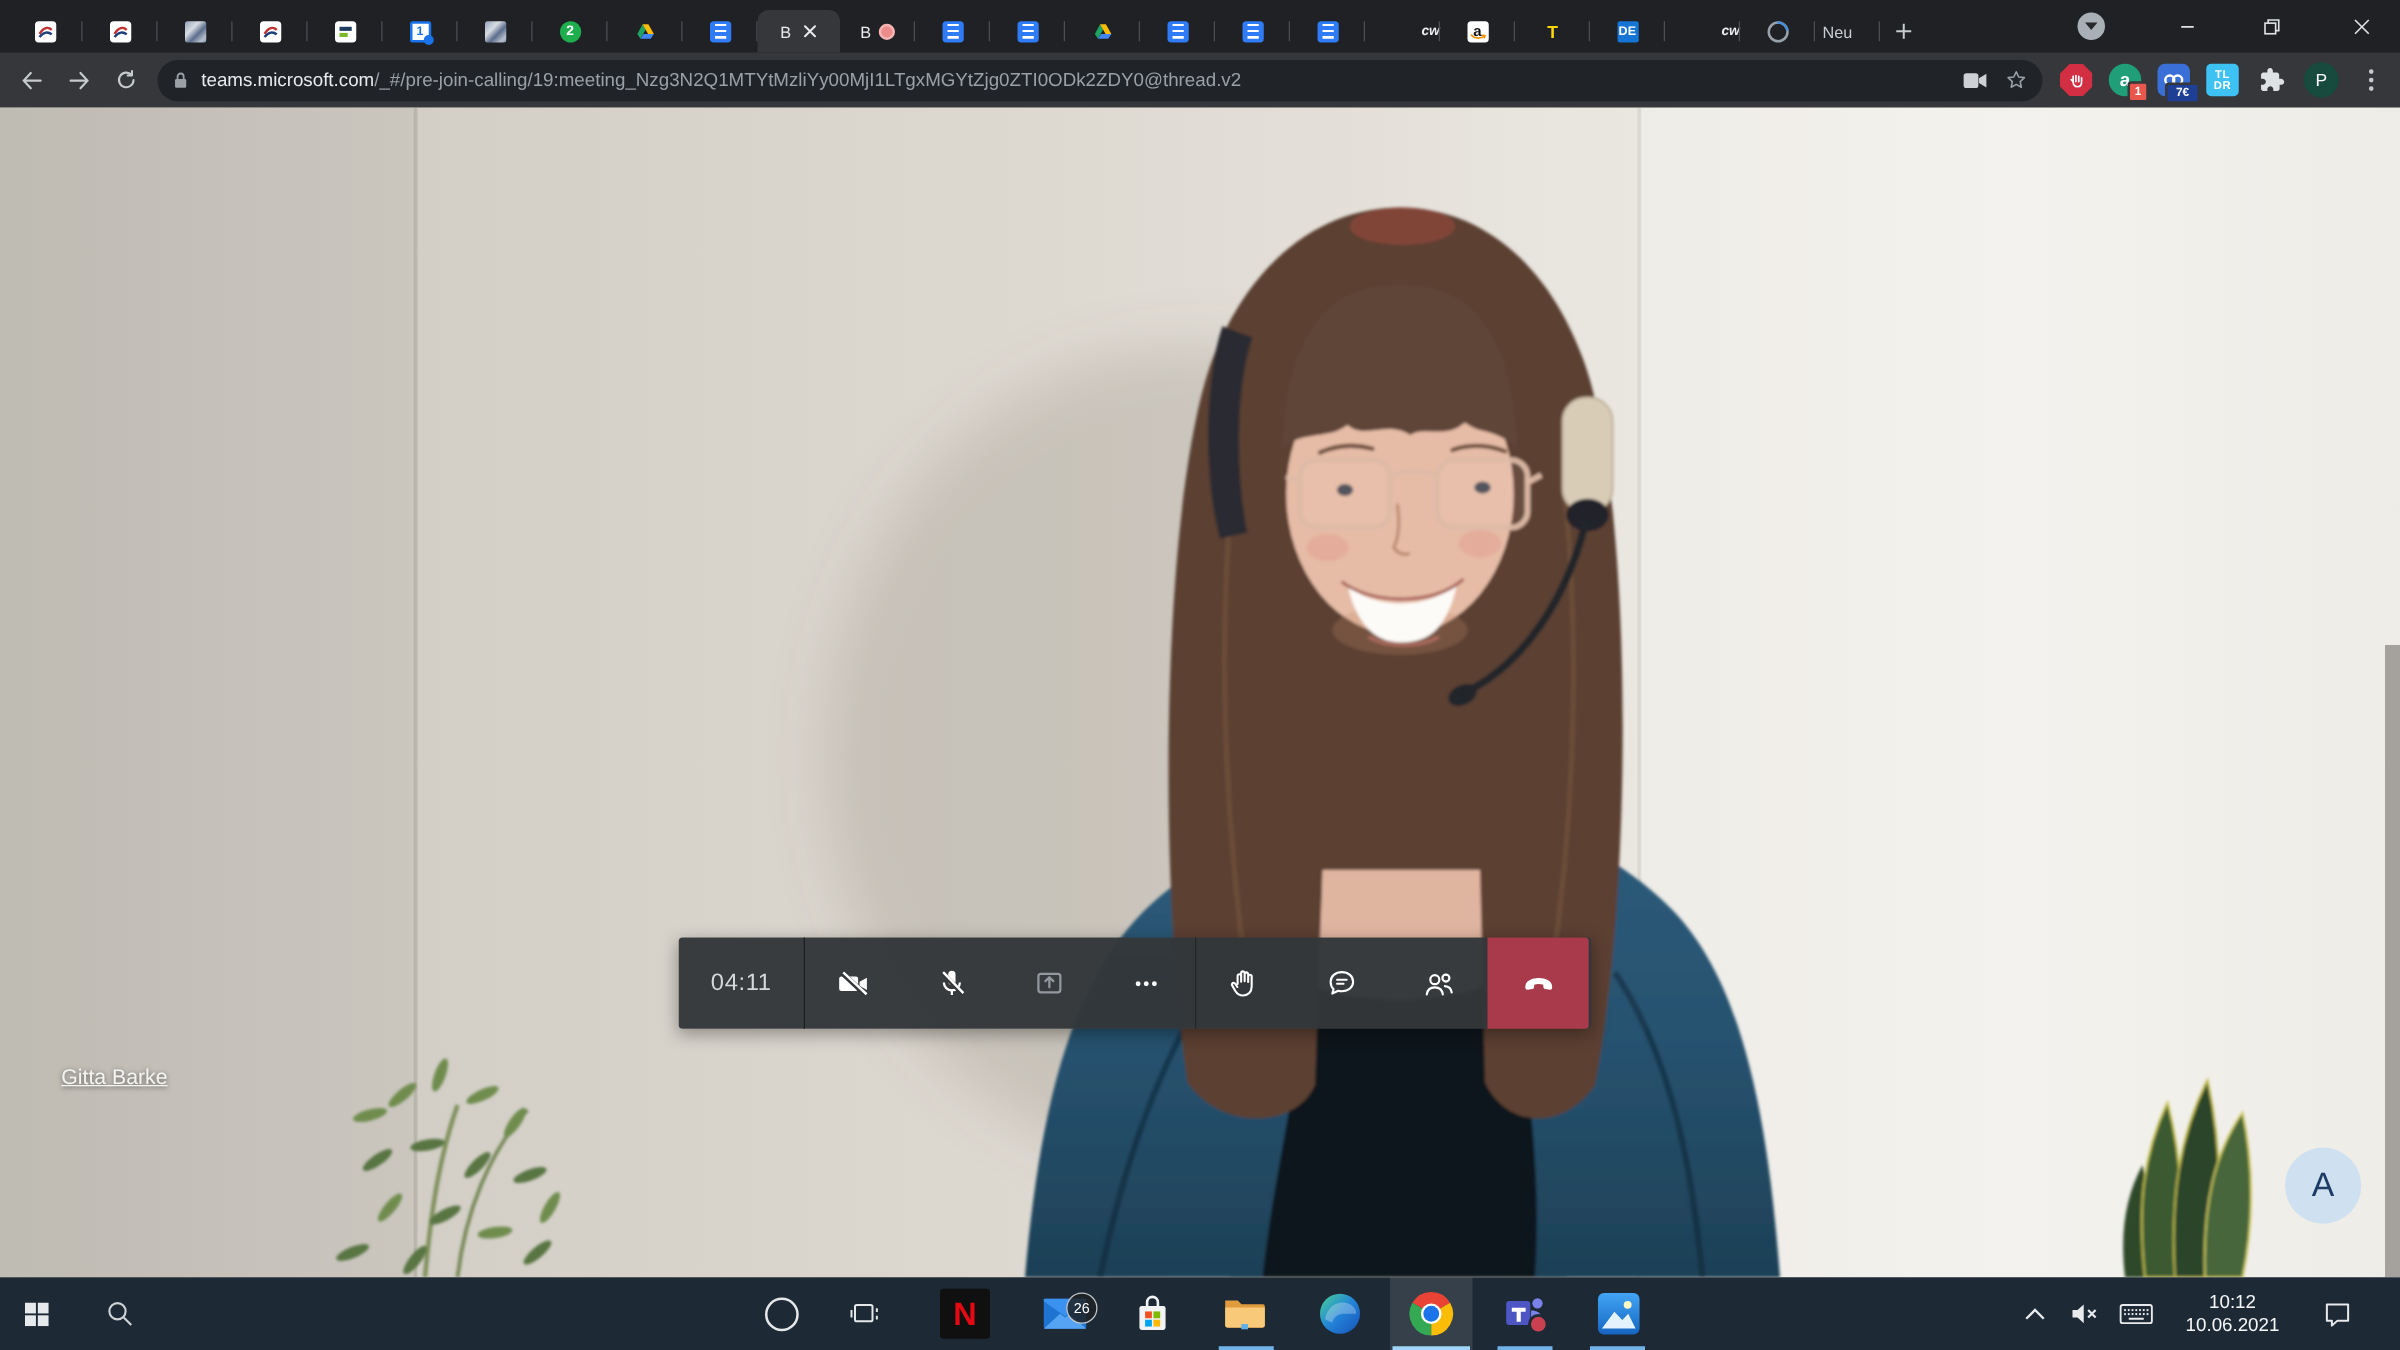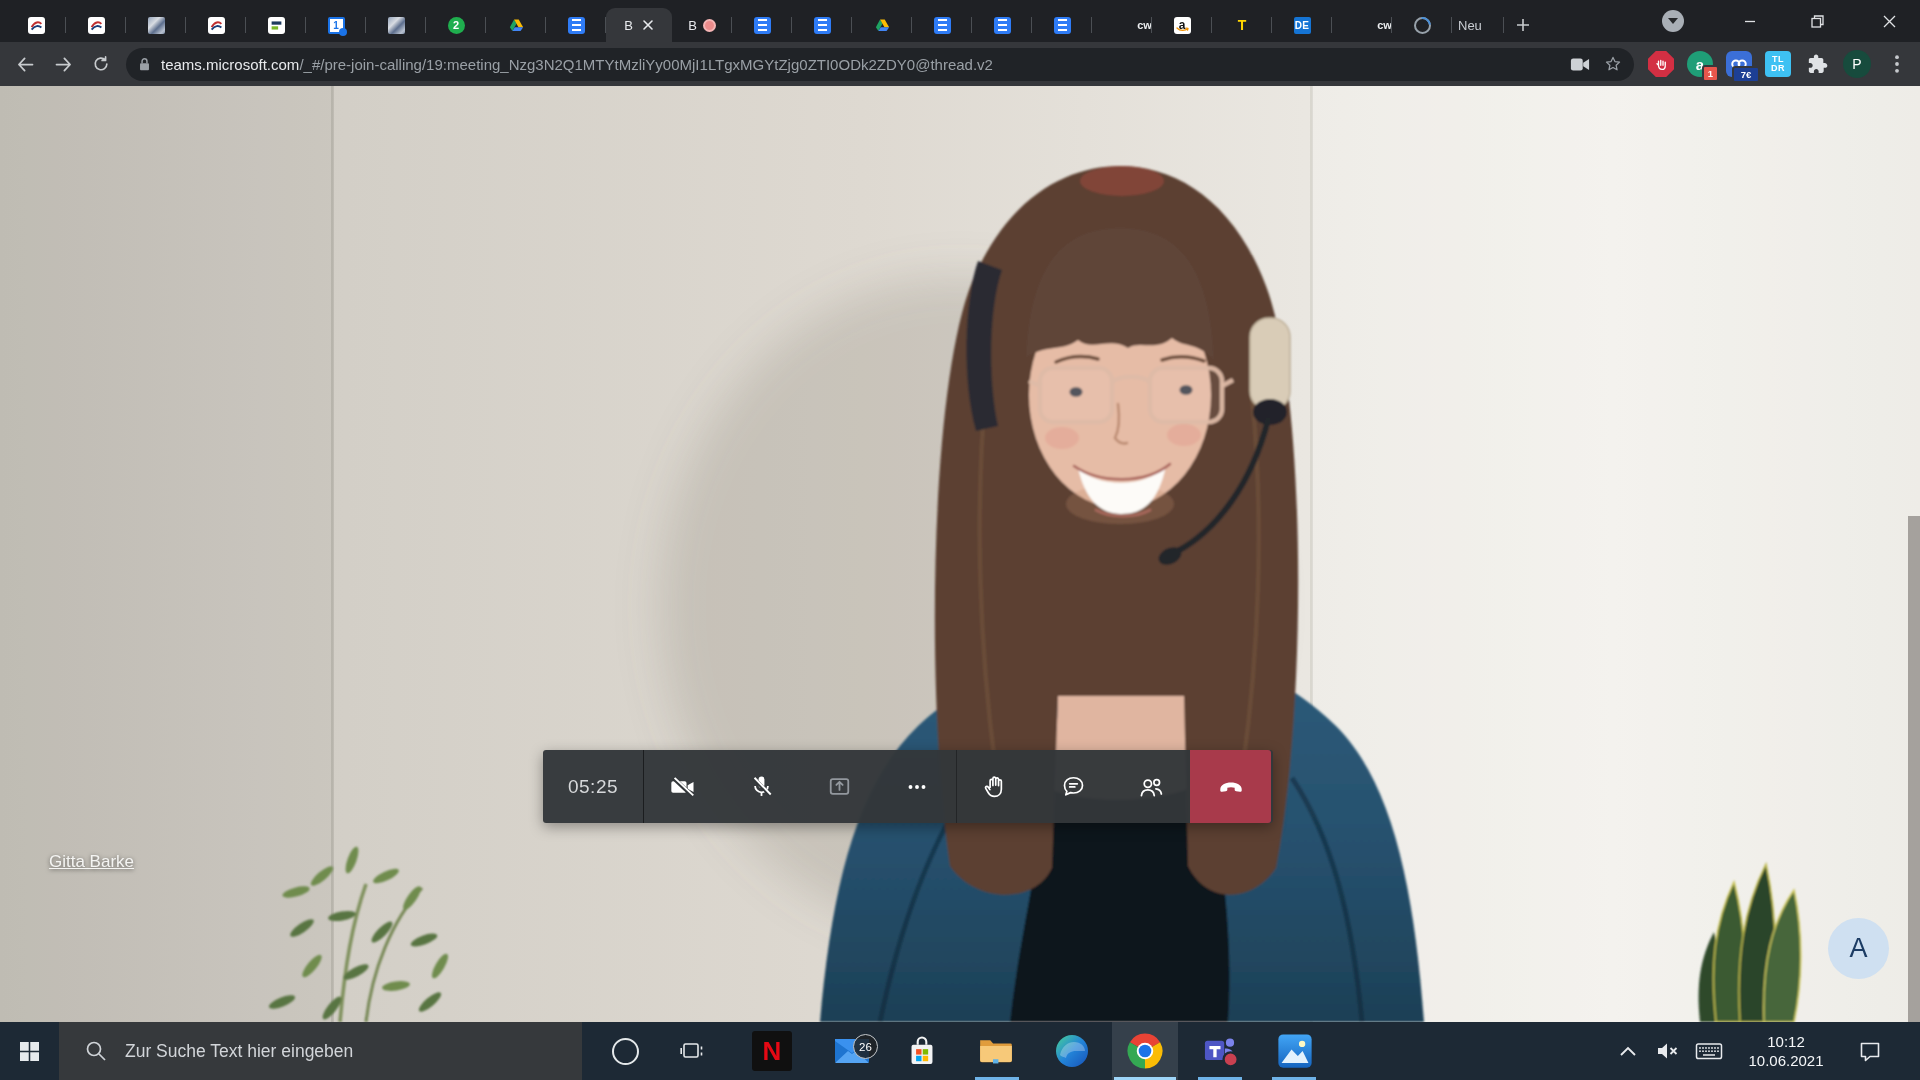--- a/index.html
+++ b/index.html
@@ -18,21 +18,21 @@
   .fv-white{background:#fff;}
   .fv-art{border-radius:2px;background:linear-gradient(135deg,#93a3ba 0%,#d8dce2 35%,#5c6e8d 60%,#b7c0ce 85%,#8193ad 100%);}
   .fv-cal{background:#fff;border:2px solid #1a73e8;width:13px;height:13px;border-radius:2px;}
   .fv-cal b{color:#1a73e8;font-size:10px;}
   .fv-cal::after{content:'';position:absolute;right:-4px;bottom:-4px;width:8px;height:8px;border-radius:50%;background:#1a73e8;}
   .fv-wa{background:#1fae4e;border-radius:50%;}
   .fv-wa b{color:#fff;font-size:11px;}
   .fv-docs{background:#2f7cf6;}
   .fv-docs i{display:block;width:9px;height:12px;background:repeating-linear-gradient(to bottom,#fff 0 2px,rgba(0,0,0,0) 2px 5px);}
   .fv-cw{background:transparent;width:auto;}
-  .fv-cw span{color:#eceef0;font-size:11px;font-weight:bold;letter-spacing:0;margin-left:45px;}
+  .fv-cw span{color:#eceef0;font-size:11px;font-weight:bold;font-style:italic;letter-spacing:0;margin-left:45px;}
   .fv-de{background:#1574d4;border-radius:2px;}
   .fv-de b{color:#fff;font-size:10px;letter-spacing:.3px;}
   .fv-t b{color:#ffd500;font-size:14px;}
   .fv-ring{border-radius:50%;border:2px solid #97a1aa;width:13px;height:13px;background:transparent;}
   .fv-ring::after{content:'';position:absolute;inset:-2px;border-radius:50%;border:2px solid transparent;border-top-color:#4a8fd6;transform:rotate(38deg);}
   .rec-dot{width:13px;height:13px;border-radius:50%;background:#ec8c8c;border:2px solid #f5b5b5;box-sizing:border-box;}
   .tab-neu{width:52px;justify-content:flex-start;padding-left:6px;box-sizing:border-box;overflow:hidden;}
   .tab-neu span{color:#c9cdd2;font-size:13px;white-space:nowrap;}
   .newtab-btn{width:30px;height:30px;margin:0 0 2px 4px;display:flex;align-items:center;justify-content:center;border-radius:50%;cursor:pointer;}
   .tabsearch{position:absolute;left:1662px;top:10px;width:22px;height:22px;border-radius:50%;background:#a9afb6;display:flex;align-items:center;justify-content:center;cursor:pointer;}
@@ -474,21 +474,21 @@
         <path d="M1764,936 C1762,876 1772,836 1794,804 C1804,850 1802,898 1794,936 Z" fill="#46663a" stroke="#cdc75f" stroke-width="1.5"></path>
       </g>
     </svg>
 
     <div id="name-label">Gitta Barke</div>
     <div id="corner-avatar">
         <span>A</span>
       </div>
 
     <div id="callbar">
-      <div id="cb-timer">05:25</div>
+      <div id="cb-timer">04:11</div>
       <button class="cb-btn">
         <svg width="28" height="28" viewBox="0 0 24 24">
           <path d="M3.5,7 h10 a1.5,1.5 0 0 1 1.5,1.5 v7 a1.5,1.5 0 0 1 -1.5,1.5 h-10 A1.5,1.5 0 0 1 2,15.5 v-7 A1.5,1.5 0 0 1 3.5,7 Z" fill="#fff"></path>
           <path d="M16,10.6 L21,7.8 v8.4 L16,13.4 Z" fill="#fff"></path>
           <line x1="4" y1="4.5" x2="20" y2="19.5" stroke="#33373a" stroke-width="3.6"></line>
           <line x1="4.8" y1="4.2" x2="20.8" y2="19.2" stroke="#fff" stroke-width="1.7"></line>
         </svg>
       </button>
       <button class="cb-btn">
         <svg width="27" height="27" viewBox="0 0 24 24">
@@ -541,21 +541,20 @@
 
   <div id="taskbar">
     <div class="tb-abs" id="tb-start">
       <svg width="19" height="19" viewBox="0 0 20 20">
           <rect x="0" y="0" width="9.2" height="9.2" fill="#e6eaed"></rect>
           <rect x="10.8" y="0" width="9.2" height="9.2" fill="#e6eaed"></rect>
           <rect x="0" y="10.8" width="9.2" height="9.2" fill="#e6eaed"></rect>
           <rect x="10.8" y="10.8" width="9.2" height="9.2" fill="#e6eaed"></rect>
         </svg>
     </div>
-    <input id="tb-search" placeholder="Zur Suche Text hier eingeben" style="">
     <svg id="tb-search-icon" viewBox="0 0 24 24">
         <circle cx="10" cy="10" r="6.5" fill="none" stroke="#cfd3d7" stroke-width="1.7"></circle>
         <path d="M15,15 L21,21" stroke="#cfd3d7" stroke-width="1.7"></path>
       </svg>
     <div class="tb-abs" id="tb-cortana">
         <div class="cortana-ring"></div>
       </div>
     <div class="tb-abs" id="tb-taskview">
       <svg width="26" height="24" viewBox="0 0 26 24">
           <rect x="4" y="5" width="14" height="13" rx="1.5" fill="none" stroke="#e6e9eb" stroke-width="1.6"></rect>

